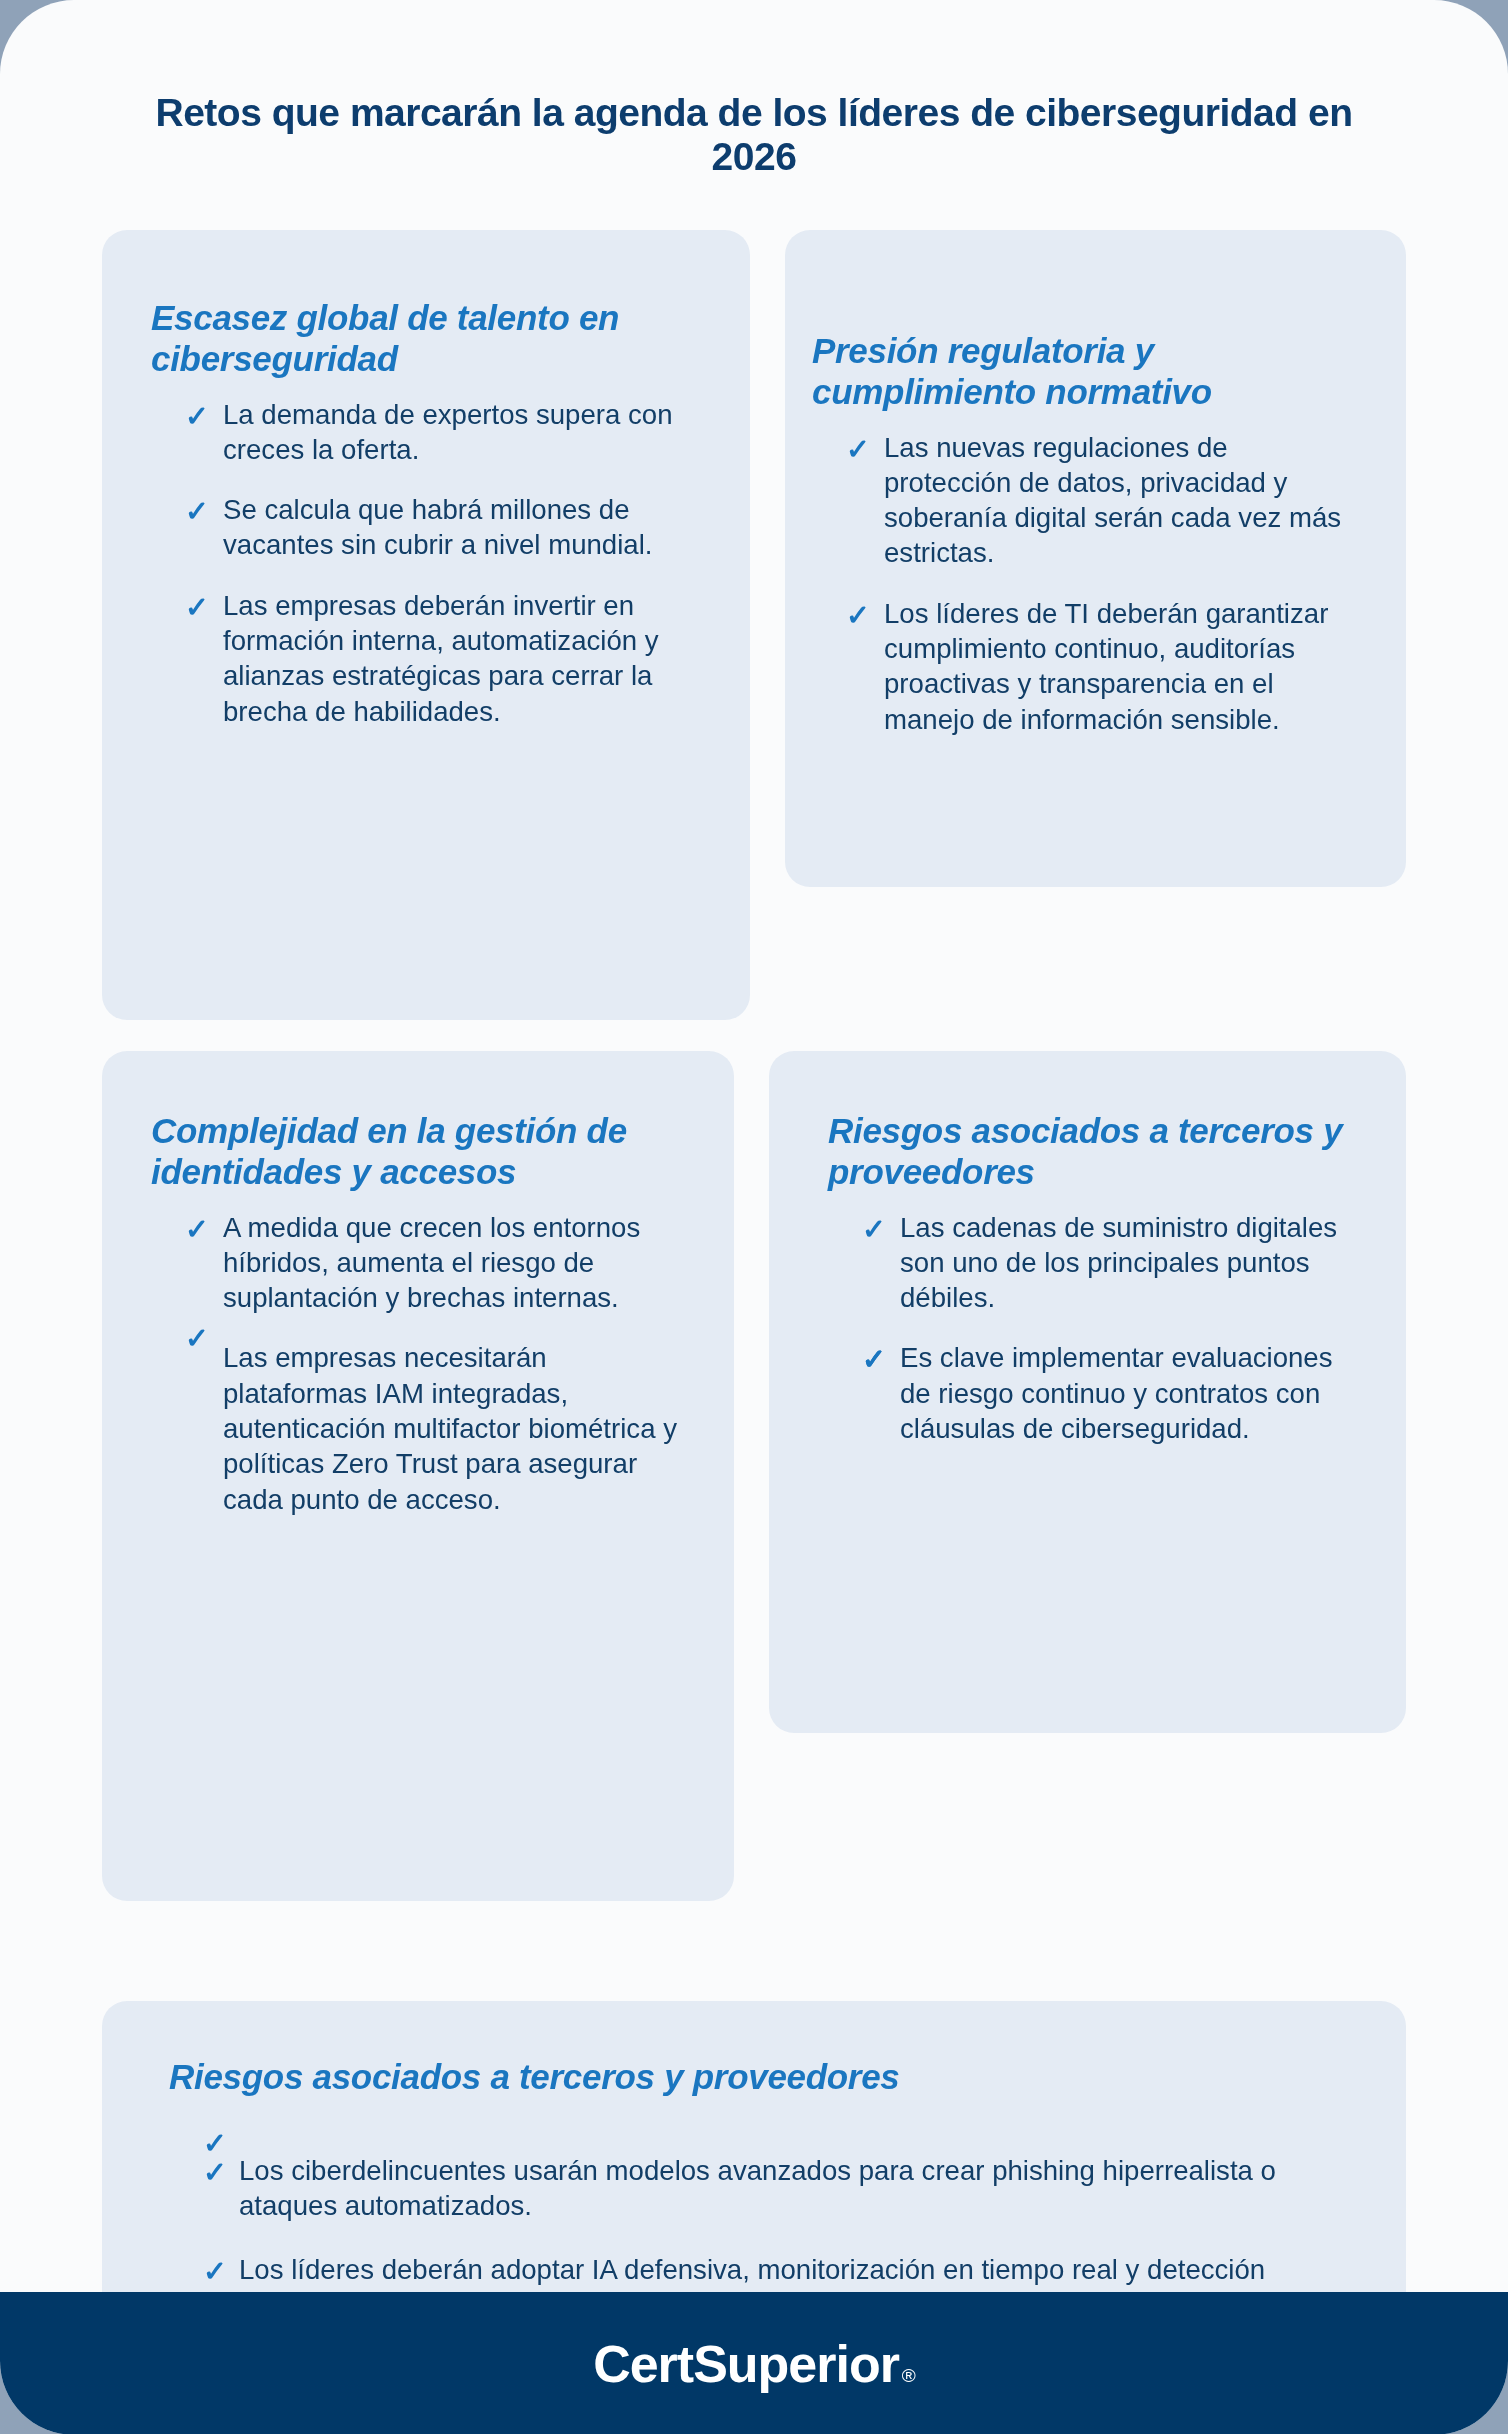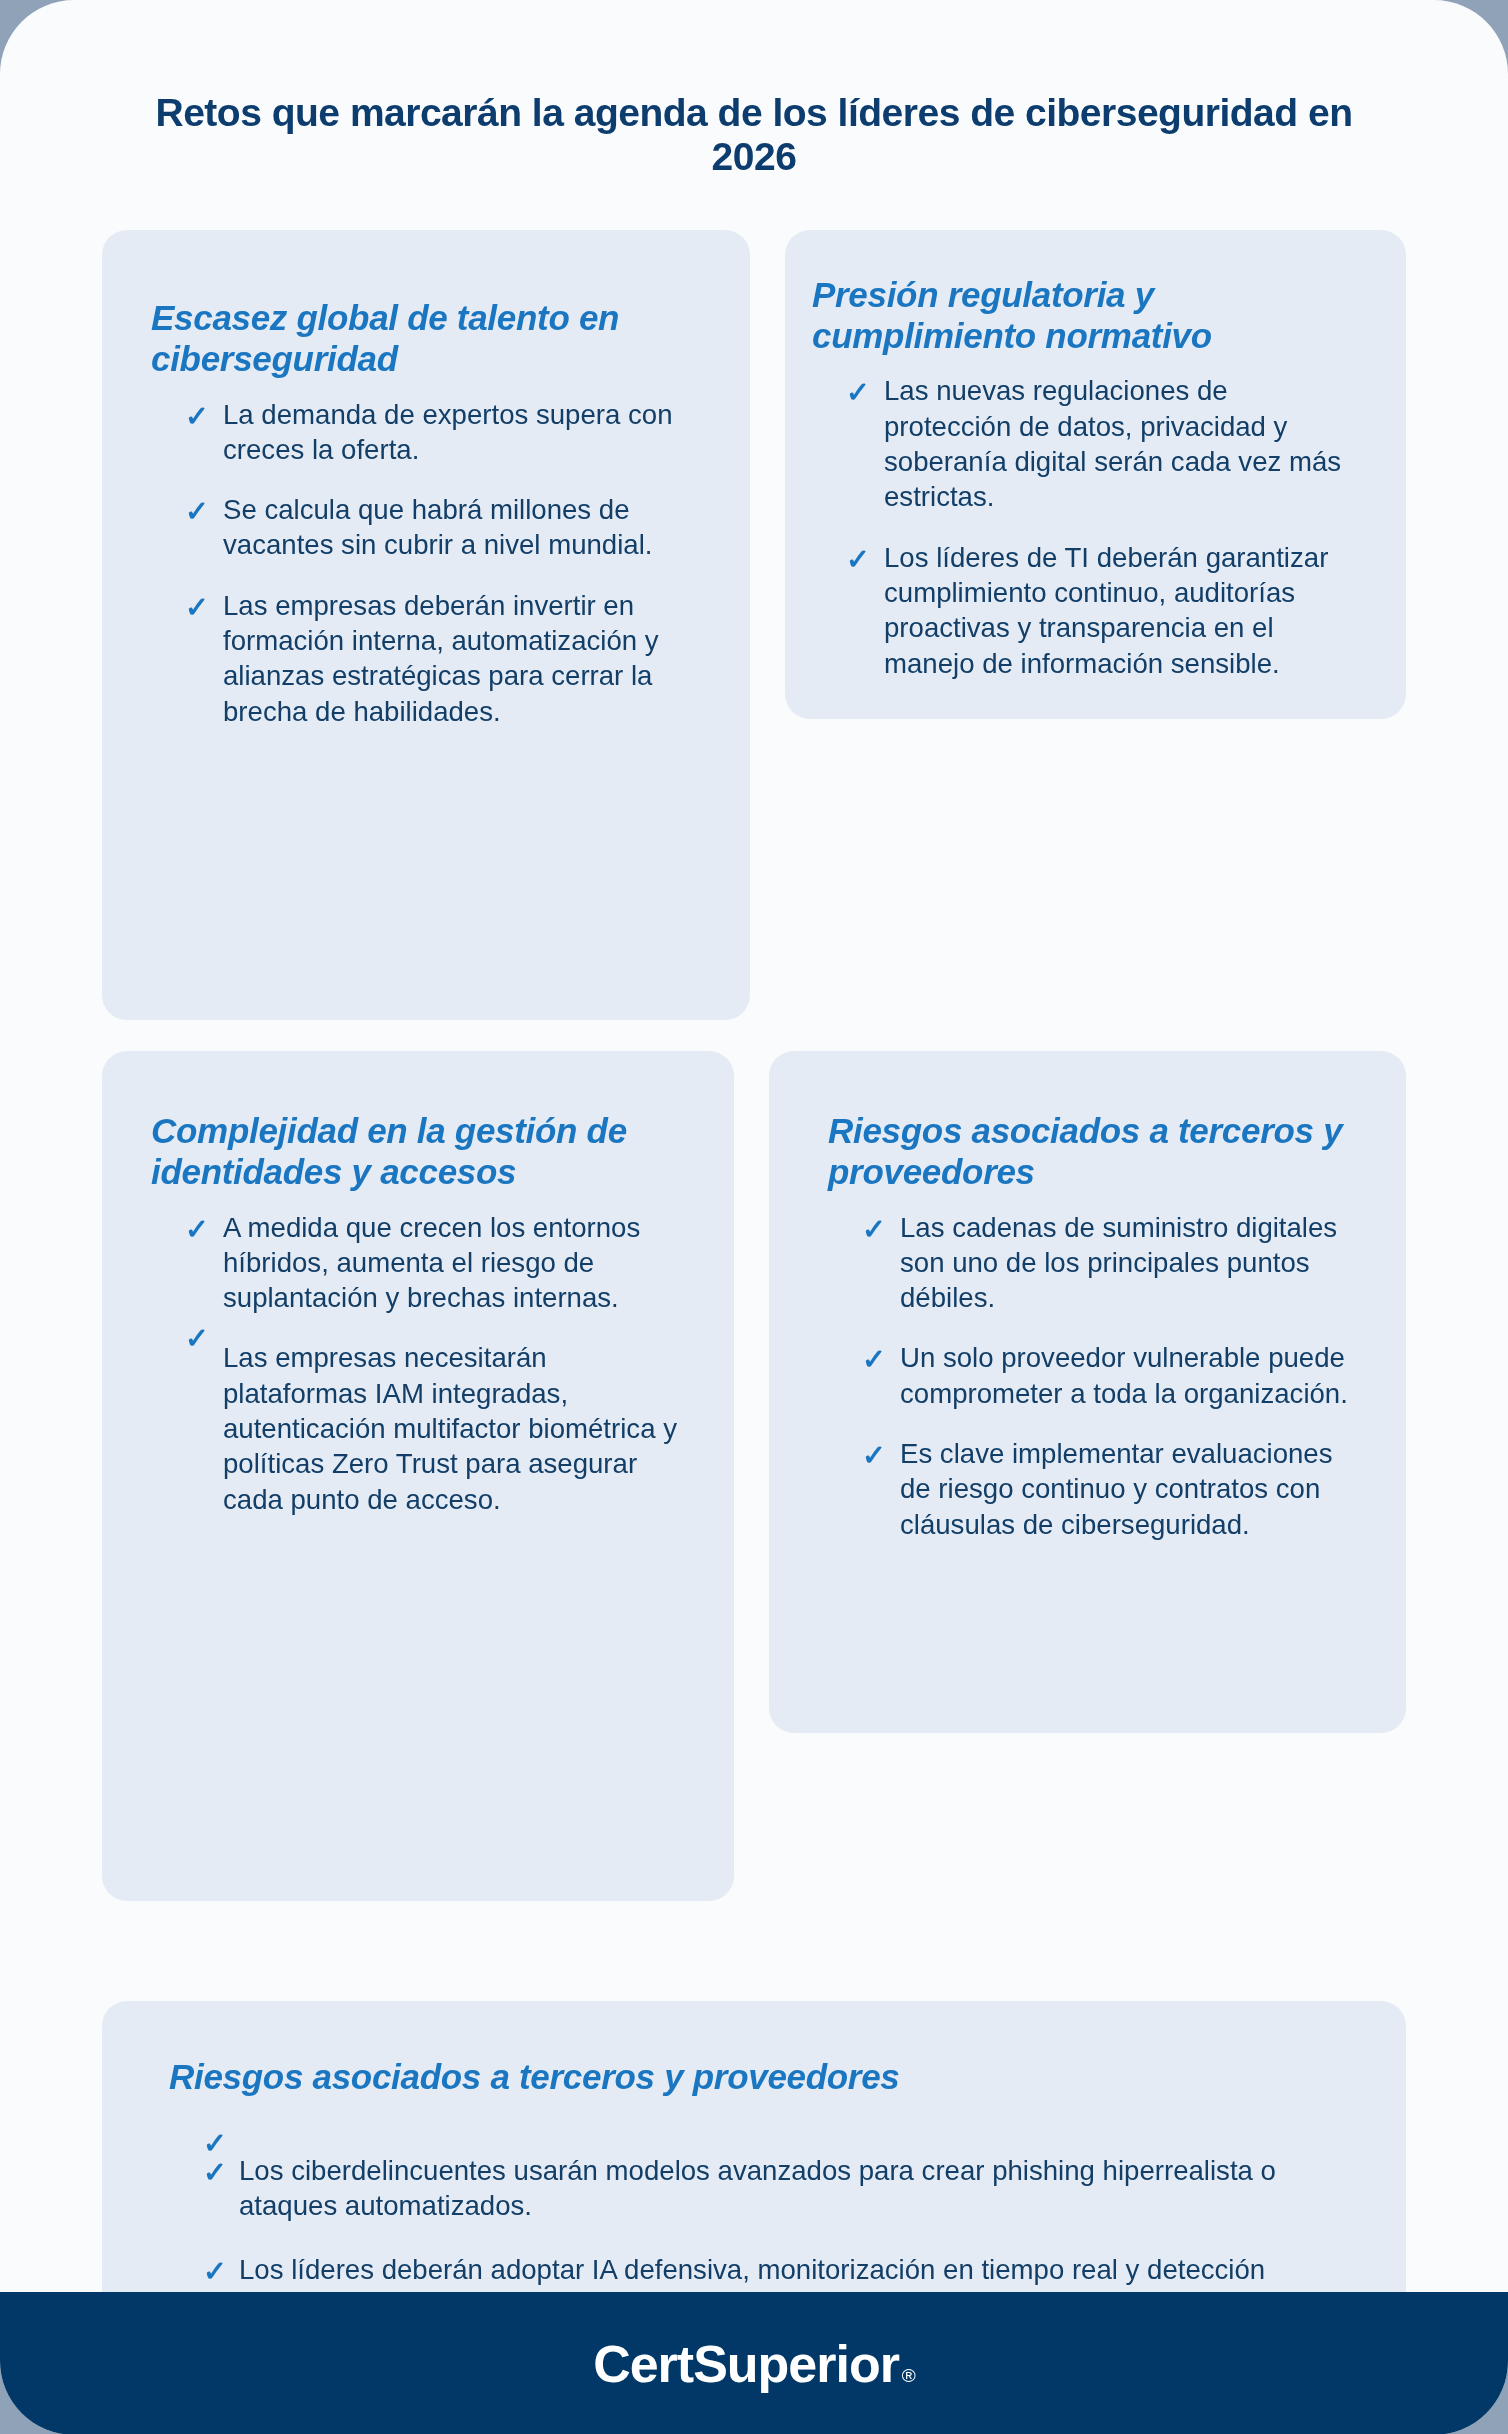--- a/index.html
+++ b/index.html
@@ -48,21 +48,21 @@
   .card {
     background: #e4ebf4;
     border-radius: 25px;
     box-sizing: border-box;
     flex: 1 1 0;
     min-width: 0;
     display: flex;
     flex-direction: column;
   }
   .card-1 { padding: 67px 49px 38px 49px; height: 790px; }
-  .card-2 { padding: 100px 44px 38px 27px; height: 489px; justify-content: flex-end; }
+  .card-2 { padding: 100px 44px 38px 27px; height: 657px; }
   .card-3 { padding: 59px 49px 38px 49px; height: 850px; }
   .card-4 { padding: 59px 44px 38px 59px; height: 682px; }
   .card-wide {
     margin-top: 100px;
     padding: 55px 67px 44px 67px;
     height: 379px;
   }
   .card-title {
     margin: 0 0 17px 0;
     color: #1a76c0;
@@ -200,21 +200,20 @@
 
       <div class="card card-4">
         <h2 class="card-title">Riesgos asociados a terceros y proveedores</h2>
         <ul class="bullets">
           <li class="bullet">
             <span class="check-icon">✓</span>
             <span>Las cadenas de suministro digitales son uno de los principales puntos débiles.</span>
           </li>
           <li class="bullet">
             <span class="check-icon">✓</span>
-            <span>Un solo proveedor vulnerable puede comprometer a toda la organización.</span>
           </li>
           <li class="bullet">
             <span class="check-icon">✓</span>
             <span>Es clave implementar evaluaciones de riesgo continuo y contratos con cláusulas de ciberseguridad.</span>
           </li>
         </ul>
       </div>
 
     </div>
 

